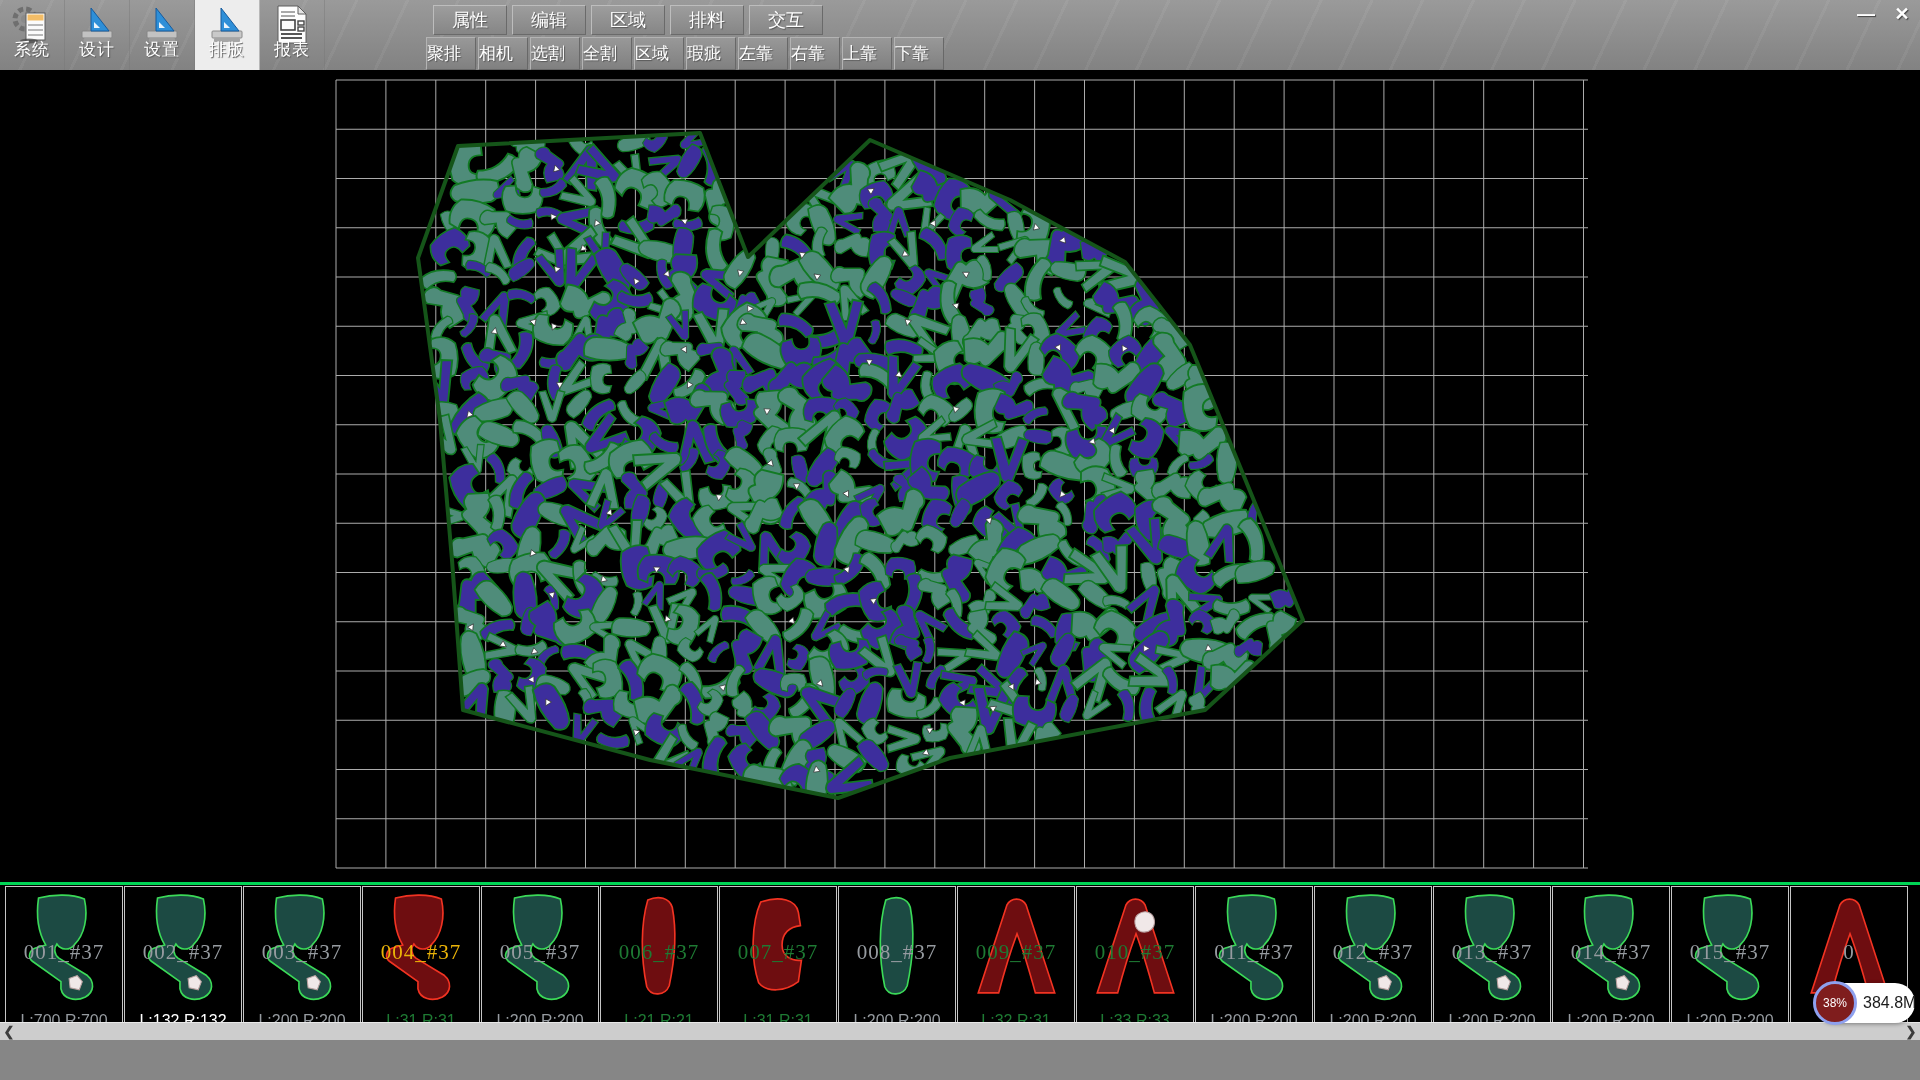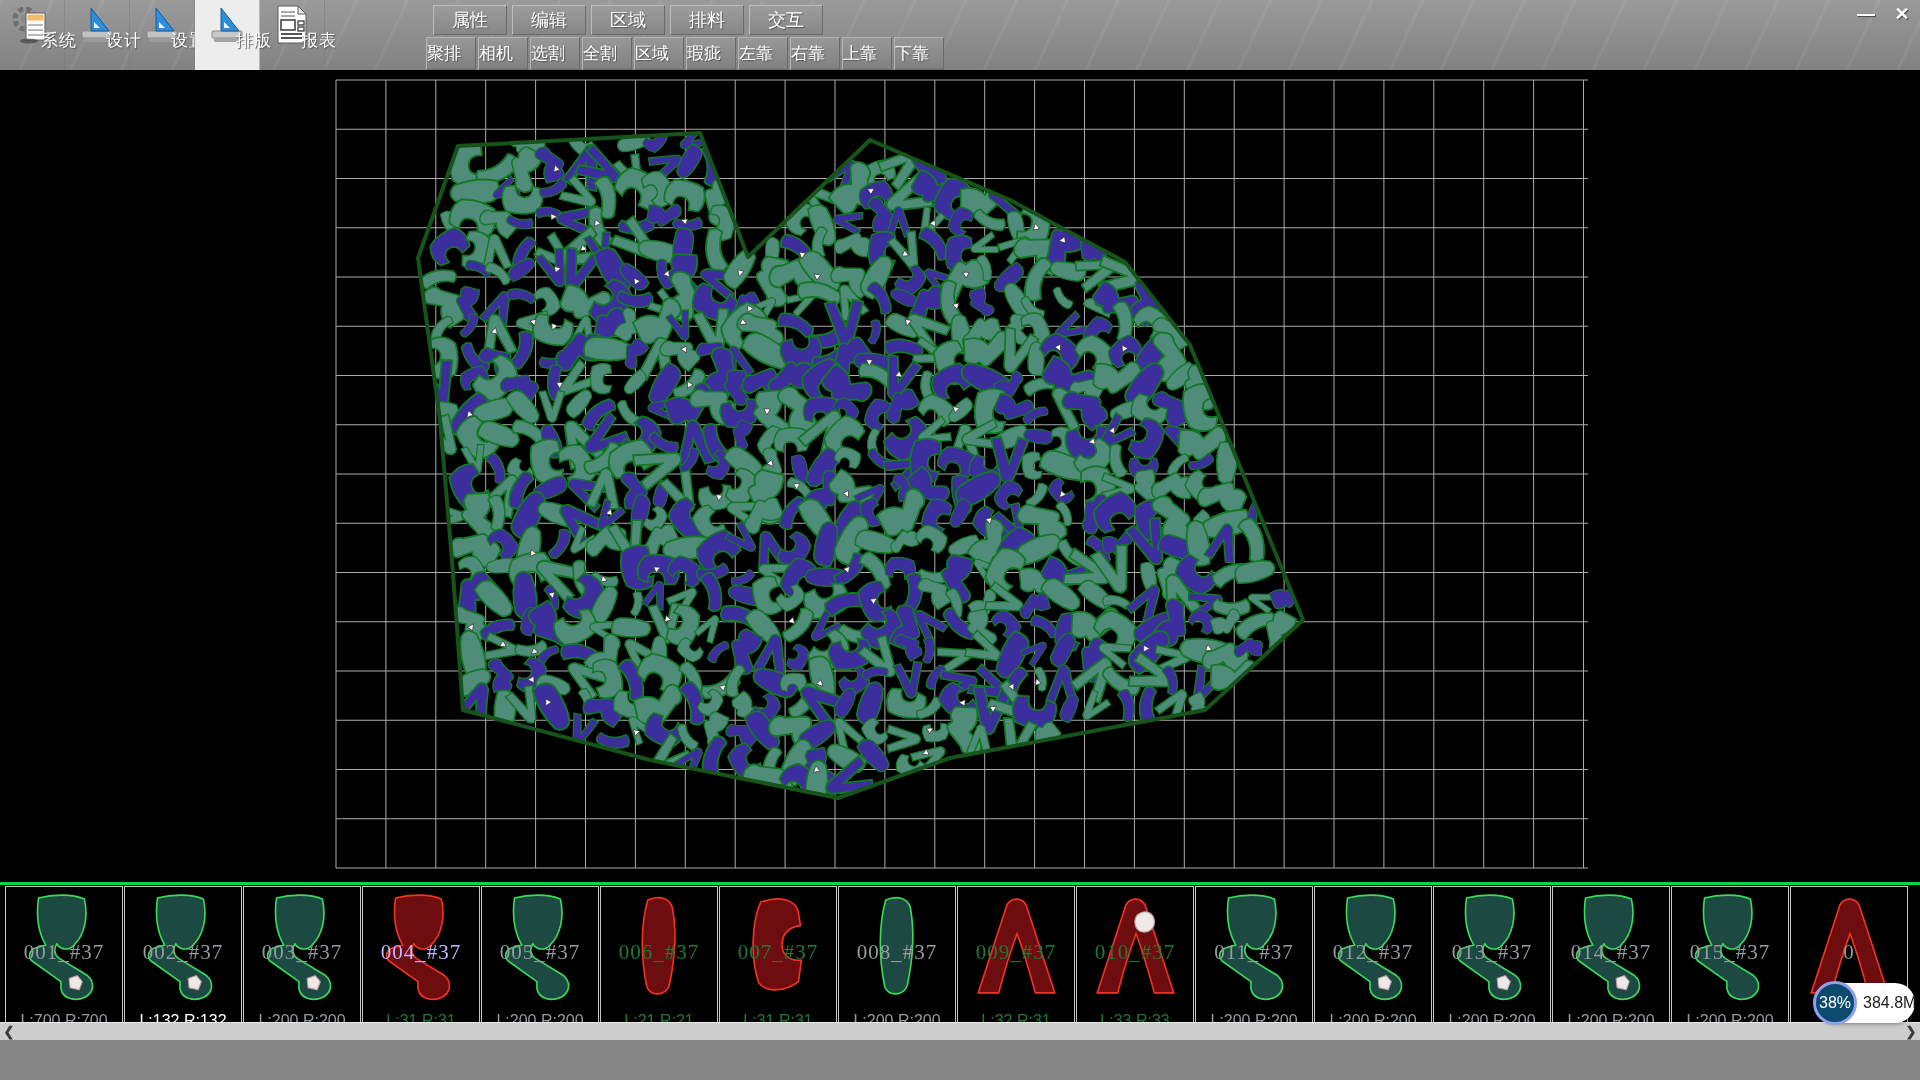--- a/index.html
+++ b/index.html
@@ -10,22 +10,22 @@
   .titlebar{position:absolute;left:0;top:0;width:1920px;height:70px;
     background:
       repeating-linear-gradient(115deg, rgba(255,255,255,0.055) 0 3px, rgba(255,255,255,0) 3px 46px),
       linear-gradient(#9a9a9a,#828282);
     border-bottom:1px solid #5f5f5f;}
   .appbtns{position:absolute;left:0;top:0;height:70px;display:flex;}
   .appbtn{position:relative;width:64px;height:70px;text-align:center;cursor:default;
     border-right:1px solid rgba(120,120,120,.45);}
   .appbtn.active{background:#ededed;font-family:Liberation Serif, serif;}
   .appbtn .ic{position:absolute;left:50%;top:3px;transform:translateX(-50%);}
-  .appbtn .lbl{position:absolute;left:0;bottom:18px;width:100%;font-size:17px;color:#fff;
-    text-shadow:1px 1px 1px #595959;letter-spacing:1px;padding-left:27px;}
+  .appbtn .lbl{position:absolute;left:0;bottom:9px;width:100%;font-size:17px;color:#fff;
+    text-shadow:1px 1px 1px #595959;letter-spacing:1px;}
   .menurow1{position:absolute;left:433px;top:5px;display:flex;gap:5px;}
   .menubtn{width:72px;height:28px;line-height:28px;text-align:center;font-size:18px;color:#fff;
     text-shadow:1px 1px 1px #565656;background:linear-gradient(#9d9d9d,#868686);
     border:1px solid;border-color:#bdbdbd #6a6a6a #6a6a6a #bdbdbd;font-family:Liberation Serif, serif;}
   .menurow2{position:absolute;left:426px;top:37px;display:flex;gap:2px;}
   .toolbtn{width:48px;height:31px;line-height:31px;font-size:17px;color:#fff;
     text-shadow:1px 1px 1px #565656;background:linear-gradient(#989898,#808080);
     border:1px solid;border-color:#b3b3b3 #686868 #686868 #b3b3b3;}
   .winbtns{position:absolute;right:2px;top:2px;display:flex;gap:4px;}
   .winbtn{width:32px;height:26px;line-height:24px;text-align:center;color:#fff;font-size:18px;
@@ -42,21 +42,21 @@
   .tcell svg{position:absolute;left:50%;top:1px;transform:translateX(-50%);}
   .tname{position:absolute;left:0;top:53px;width:100%;text-align:center;font-size:21px;
     font-family:"Liberation Serif",serif;letter-spacing:1px;white-space:nowrap;}
   .tinfo{position:absolute;left:0;bottom:5px;width:100%;text-align:center;font-size:16px;
     font-family:Liberation Sans, sans-serif;white-space:nowrap;}
 
   
   .badge{position:absolute;left:1815px;top:983px;width:100px;height:40px;background:#fff;
     border-radius:20px;box-shadow:0 1px 4px rgba(0,0,0,.4);z-index:30;}
   .badge .pct{position:absolute;left:-2px;top:-2px;width:44px;height:44px;border-radius:50%;
-    background:#0c4a6e;border:3px solid #8ea0ee;box-sizing:border-box;color:#fff;font-size:16px;
+    background:#7f1d1d;border:3px solid #8ea0ee;box-sizing:border-box;color:#fff;font-size:12px;
     line-height:38px;text-align:center;}
   .badge .mem{position:absolute;left:48px;top:0;height:40px;line-height:40px;font-size:16px;color:#1b1b1b;}
 
   
   .hscroll{position:absolute;left:0;top:1022px;width:1920px;height:18px;background:#cdcdcd;
     border-top:1px solid #e8e8e8;box-sizing:border-box;}
   .hsarrow{position:absolute;top:0;width:18px;height:18px;line-height:17px;text-align:center;
     color:#3c3c3c;font-size:13px;font-weight:bold;}
   .hsarrow.left{left:0;} .hsarrow.right{right:0;}
   .bottombar{position:absolute;left:0;top:1040px;width:1920px;height:40px;background:#868686;}
@@ -921,21 +921,21 @@
           <path d="M25,6 C40,2 58,2 70,7 C74,25 70,42 60,52 C55,58 47,57 43,51 C40,55 40,61 45,65 L73,82 C80,88 80,98 71,103 C61,108 49,105 47,95 L47,88 L19,68 C14,64 16,57 22,55 L32,52 C24,38 23,20 25,6 Z" fill="#1c4a43" stroke="#3bda58" stroke-width="1.6"></path>
           <path d="M55,85 L63,82 L68,88 L65,96 L56,94 Z" fill="#f0e8e8" stroke="#b9a0a0" stroke-width="1"></path>
         </svg>
         <div class="tname" style="color:#969ba0">003_#37</div>
         <div class="tinfo" style="color:#969ba0">L:200 R:200</div>
       </div>
       <div class="tcell">
         <svg width="106" height="120" viewBox="-2 -2 104 114">
           <path d="M25,6 C40,2 58,2 70,7 C74,25 70,42 60,52 C55,58 47,57 43,51 C40,55 40,61 45,65 L73,82 C80,88 80,98 71,103 C61,108 49,105 47,95 L47,88 L19,68 C14,64 16,57 22,55 L32,52 C24,38 23,20 25,6 Z" fill="#6e0d10" stroke="#f23322" stroke-width="1.6"></path>
         </svg>
-        <div class="tname" style="color:#c4b5fd">004_#37</div>
+        <div class="tname" style="color:#eab308">004_#37</div>
         <div class="tinfo" style="color:#1e7a33">L:31 R:31</div>
       </div>
       <div class="tcell">
         <svg width="106" height="120" viewBox="-2 -2 104 114">
           <path d="M25,6 C40,2 58,2 70,7 C74,25 70,42 60,52 C55,58 47,57 43,51 C40,55 40,61 45,65 L73,82 C80,88 80,98 71,103 C61,108 49,105 47,95 L47,88 L19,68 C14,64 16,57 22,55 L32,52 C24,38 23,20 25,6 Z" fill="#1c4a43" stroke="#3bda58" stroke-width="1.6"></path>
         </svg>
         <div class="tname" style="color:#969ba0">005_#37</div>
         <div class="tinfo" style="color:#969ba0">L:200 R:200</div>
       </div>
       <div class="tcell">

